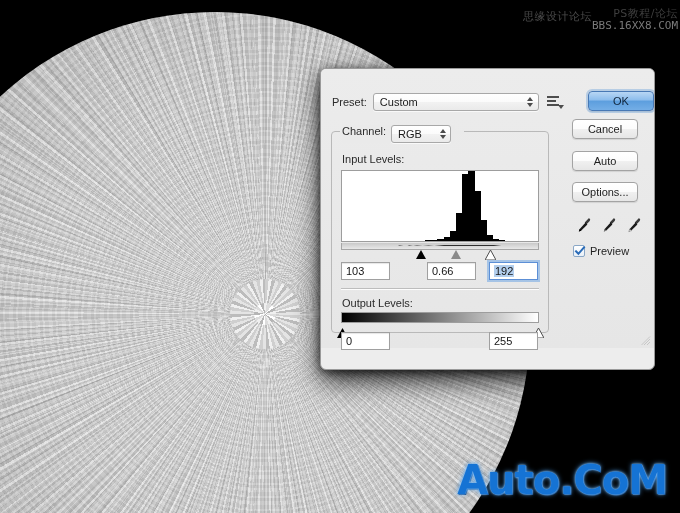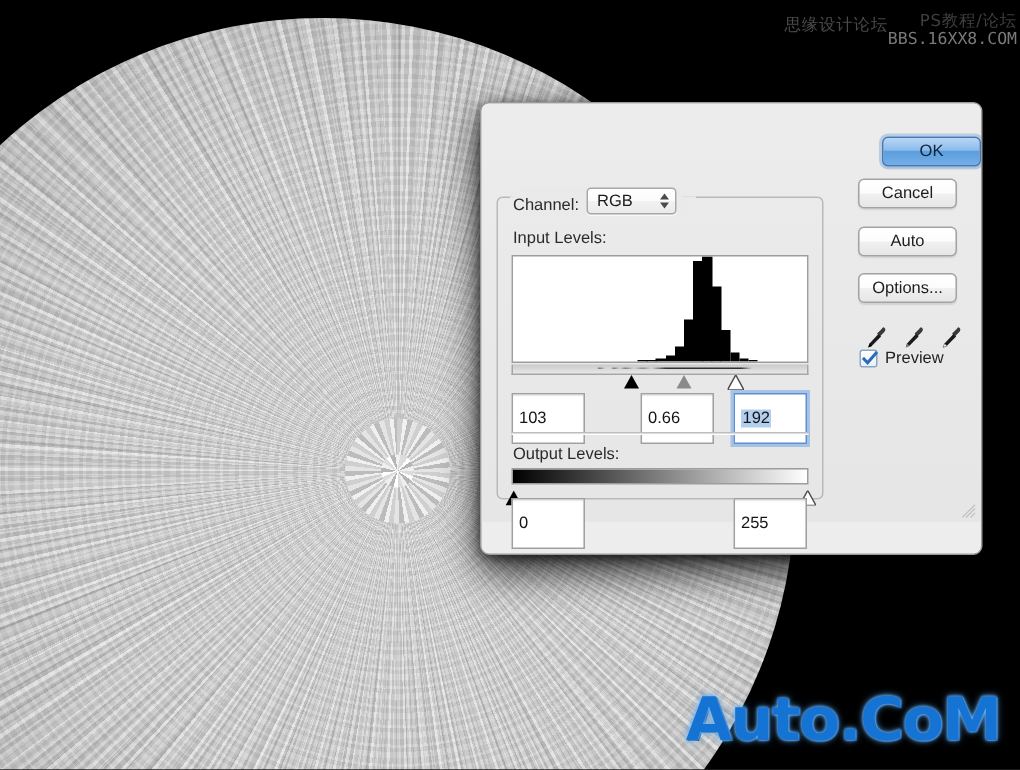--- a/index.html
+++ b/index.html
@@ -317,21 +317,21 @@
     top: -1px;
     height: 3px;
     background: #eaeaea;
   }
 
   .channel-row {
     position: absolute;
     left: 21px;
     top: 56px;
     display: flex;
-    align-items: flex-end;
+    align-items: flex-start;
     background: #eaeaea;
     padding-right: 4px;
   }
   .channel-row .lbl { margin-right: 5px; }
   #channel-popup { width: 60px; }
 
   .section-label {
     position: absolute;
     font-size: 11px;
     color: #2b2b2b;
@@ -404,21 +404,21 @@
   .slider-handle.white {
     border-bottom: none;
     width: 9px; height: 9px;
     background: transparent;
   }
   .slider-handle.white svg { display: block; }
 
   
   .field {
     position: absolute;
-    height: 34px;
+    height: 18px;
     border: 1px solid #a0a0a0;
     background: #ffffff;
     box-sizing: border-box;
     display: flex;
     align-items: center;
     font-size: 11px;
     color: #151515;
     padding-left: 4px;
     box-shadow: inset 0 1px 1px rgba(0,0,0,0.10);
   }
@@ -506,21 +506,21 @@
     height: 20px;
     display: flex;
     gap: 9px;
     align-items: center;
   }
   .eyedropper { width: 16px; height: 18px; }
 
   .preview-row {
     position: absolute;
     left: 252px;
-    top: 164px;
+    top: 176px;
     display: flex;
     align-items: flex-start;
   }
   .checkbox {
     width: 12px;
     height: 12px;
     border: 1px solid #8aa7c6;
     border-radius: 2px;
     background: linear-gradient(to bottom, #ffffff, #e9f0f8);
     margin-right: 5px;
@@ -560,20 +560,36 @@
     <span class="url">BBS.16XX8.COM</span>
   </div>
 
   <div class="wm-bottom">Auto.CoM</div>
 
   <div id="levels-dialog">
 
 
     <div class="dlg-body">
 
+      <div class="preset-row">
+        <span class="lbl preset-label">Preset:</span>
+        <div class="popup" id="preset-popup">
+          <span class="popup-text">Custom</span>
+          <span class="stepper">
+            <span class="arrow-up"></span>
+              <span class="arrow-down"></span>
+          </span>
+        </div>
+        <div class="preset-menu-icon">
+          <i></i>
+            <i></i>
+            <i></i>
+            <span class="tri"></span>
+        </div>
+      </div>
 
       <div class="groupbox">
         <div class="groupbox-topmask" style="width:124px;"></div>
       </div>
 
       <div class="channel-row">
         <span class="lbl">Channel:</span>
         <div class="popup" id="channel-popup">
           <span class="popup-text">RGB</span>
           <span class="stepper">

